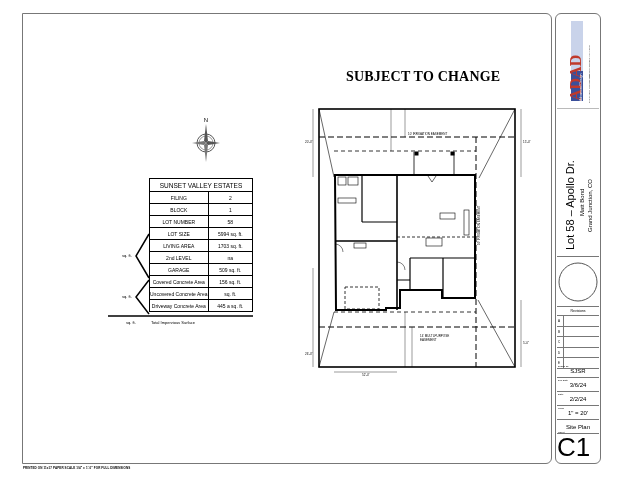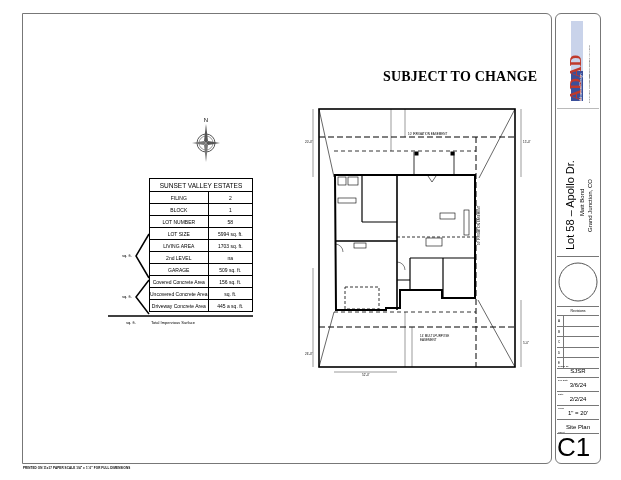--- a/index.html
+++ b/index.html
@@ -1,20 +1,20 @@
 <!DOCTYPE html>
 <html><head>
 <meta charset="utf-8">
 <style>
   html,body{margin:0;padding:0;background:#fff;}
   body{width:621px;height:480px;position:relative;overflow:hidden;font-family:"Liberation Sans",sans-serif;color:#000;}
   .sheet{position:absolute;left:22px;top:13px;width:530px;height:451px;border:1.5px solid #777;border-radius:0 6px 6px 0;box-sizing:border-box;}
   .titleblock{position:absolute;left:555px;top:13px;width:46px;height:451px;border:1.5px solid #777;border-radius:6px;box-sizing:border-box;}
   .footnote{position:absolute;left:23px;top:466px;font-size:3px;font-weight:bold;letter-spacing:0.1px;}
-  .subject{position:absolute;left:346px;top:69px;font-family:"Liberation Serif",serif;font-weight:bold;font-size:14px;letter-spacing:0.2px;margin-left:37px;}
+  .subject{position:absolute;left:346px;top:69px;font-family:"Liberation Serif",serif;font-weight:bold;font-size:14px;letter-spacing:0.2px;}
   .compass{position:absolute;left:188px;top:115px;width:36px;height:50px;}
   
   .stats{position:absolute;left:149px;top:178px;width:104px;border-collapse:collapse;font-size:5px;}
   .stats td,.stats th{border:1px solid #000;height:11px;padding:0;text-align:center;white-space:nowrap;}
   .stats th{font-size:6.5px;font-weight:normal;height:12px;}
   .stats td.lbl{width:52px;}
   .lefttxt{position:absolute;font-size:4px;}
   .tis{position:absolute;left:151px;top:320px;font-size:4px;}
   svg{position:absolute;}
   

